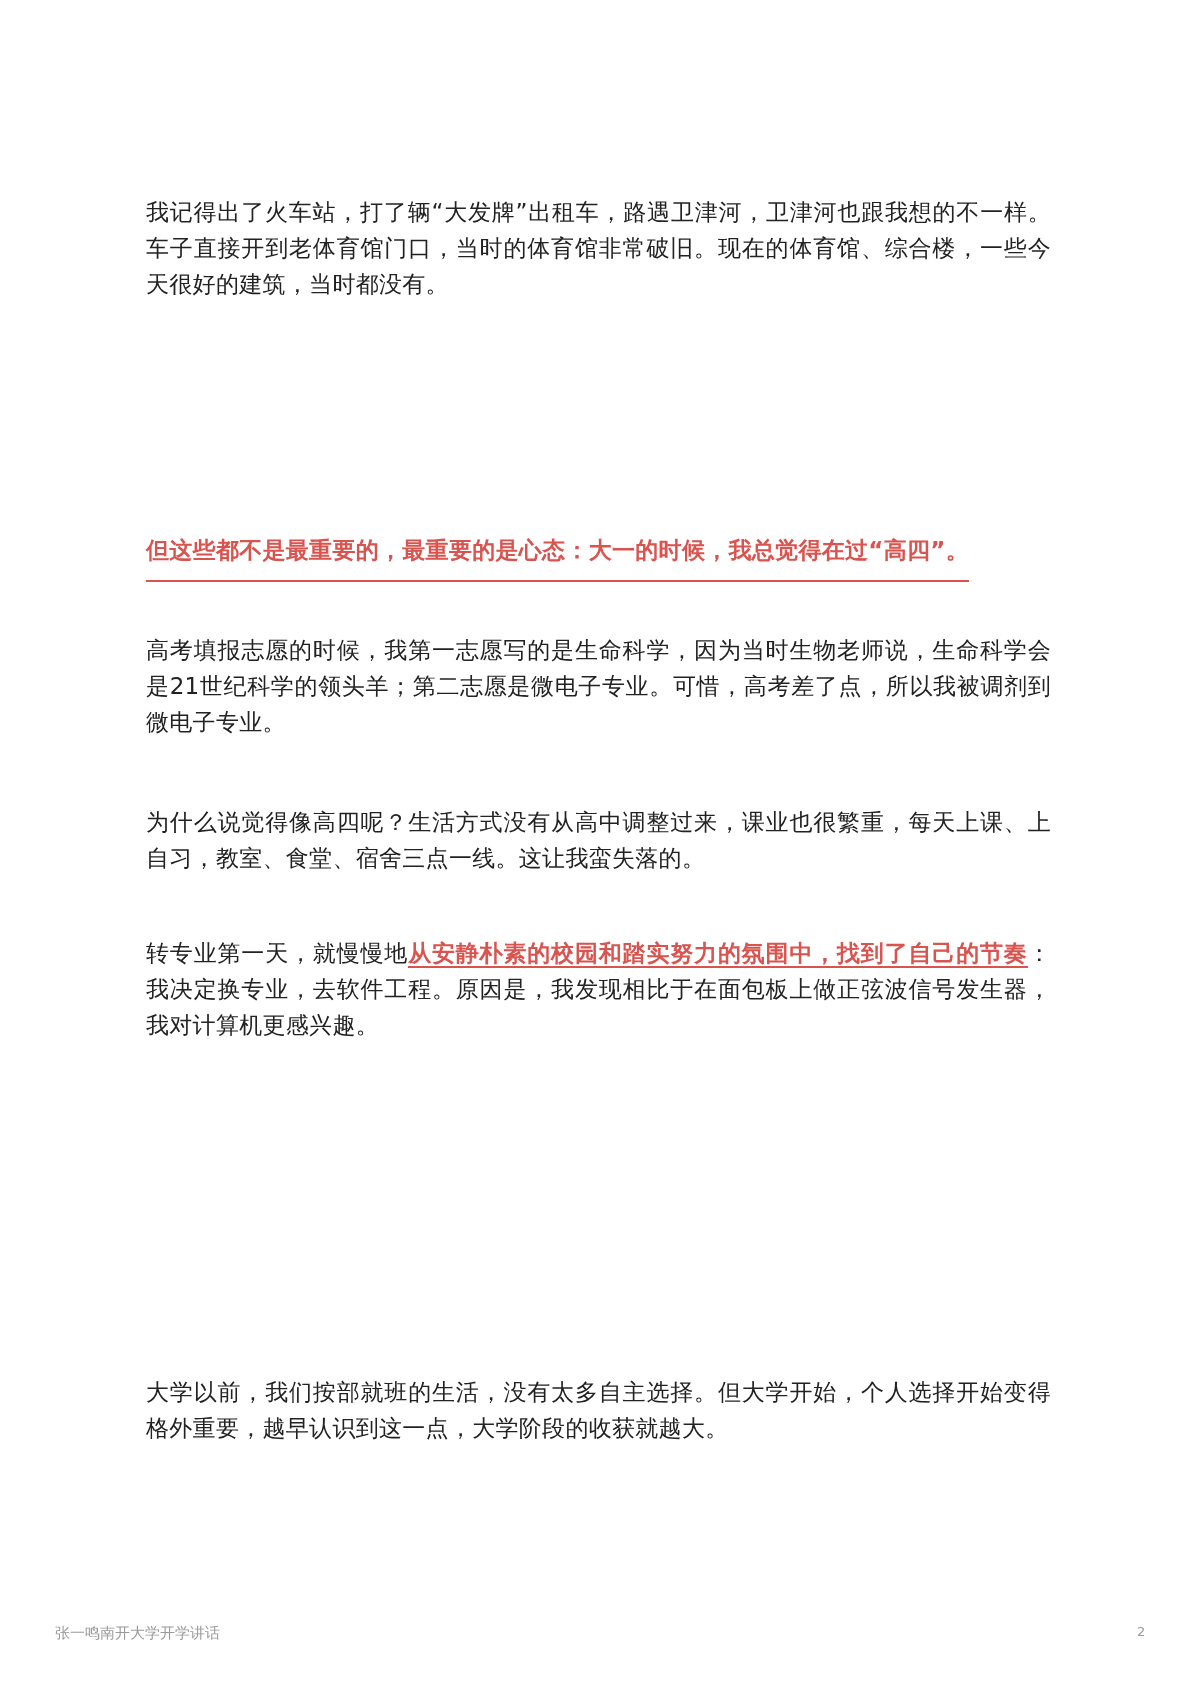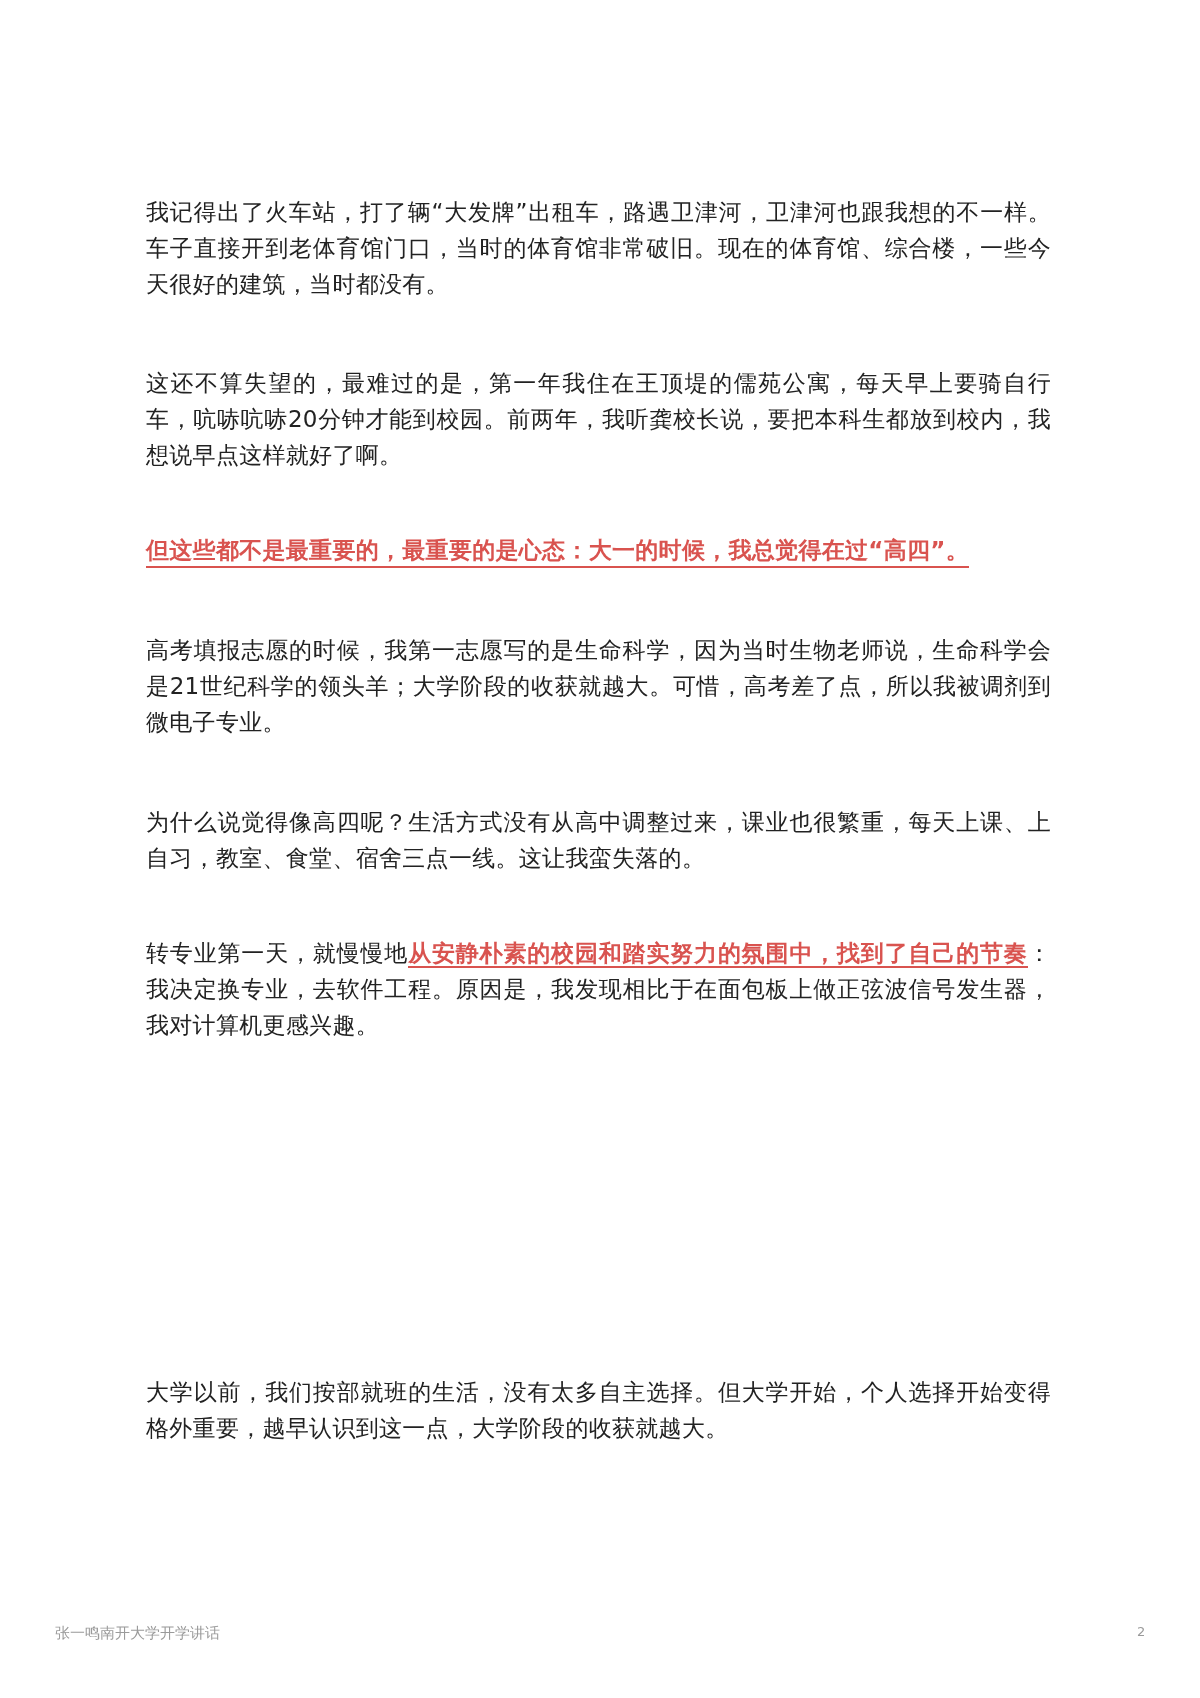--- a/index.html
+++ b/index.html
@@ -30,21 +30,21 @@
       margin: 0;
       letter-spacing: 0.3px;
       text-align: justify;
     }
     .para.highlight {
       color: #d9534f;
       font-weight: bold;
     }
     .para.highlight .ul {
       border-bottom: 2px solid #d9534f;
-      padding-bottom: 3px;
+      padding-bottom: 17px;
     }
     .hl-inline {
       color: #d9534f;
       font-weight: bold;
       border-bottom: 2px solid #d9534f;
     }
     .footer-title {
       position: absolute;
       left: 55px;
       top: 1624px;
@@ -59,25 +59,24 @@
       color: #9a9a9a;
     }
   </style>
 </head>
 <body>
 
 <div class="page">
 
   <p class="para" style="top:194px;">我记得出了火车站，打了辆“大发牌”出租车，路遇卫津河，卫津河也跟我想的不一样。车子直接开到老体育馆门口，当时的体育馆非常破旧。现在的体育馆、综合楼，一些今天很好的建筑，当时都没有。</p>
 
-  <p class="para" style="top:365px;">这还不算失望的，最难过的是，第一年我住在王顶堤的儒苑公寓，每天早上要骑自行车，吭哧吭哧20分钟才能到校园。前两年，我听龚校长说，要把本科生都放到校内，我想说早点这样就好了啊。</p>
 
   <p class="para highlight" style="top:532px;"><span class="ul">但这些都不是最重要的，最重要的是心态：大一的时候，我总觉得在过“高四”。</span></p>
 
-  <p class="para" style="top:632px;">高考填报志愿的时候，我第一志愿写的是生命科学，因为当时生物老师说，生命科学会是21世纪科学的领头羊；大学阶段的收获就越大。可惜，高考差了点，所以我被调剂到微电子专业。</p>
+  <p class="para" style="top:632px;">高考填报志愿的时候，我第一志愿写的是生命科学，因为当时生物老师说，生命科学会是21世纪科学的领头羊；第二志愿是微电子专业。可惜，高考差了点，所以我被调剂到微电子专业。</p>
 
   <p class="para" style="top:804px;">为什么说觉得像高四呢？生活方式没有从高中调整过来，课业也很繁重，每天上课、上自习，教室、食堂、宿舍三点一线。这让我蛮失落的。</p>
 
   <p class="para" style="top:935px;"><span>转专业第一天，就慢慢地</span><span class="hl-inline">从安静朴素的校园和踏实努力的氛围中，找到了自己的节奏</span><span>：我决定换专业，去软件工程。原因是，我发现相比于在面包板上做正弦波信号发生器，我对计算机更感兴趣。</span></p>
 
 
 
   <p class="para" style="top:1374px;">大学以前，我们按部就班的生活，没有太多自主选择。但大学开始，个人选择开始变得格外重要，越早认识到这一点，大学阶段的收获就越大。</p>
 
   <div class="footer-title">张一鸣南开大学开学讲话</div>

